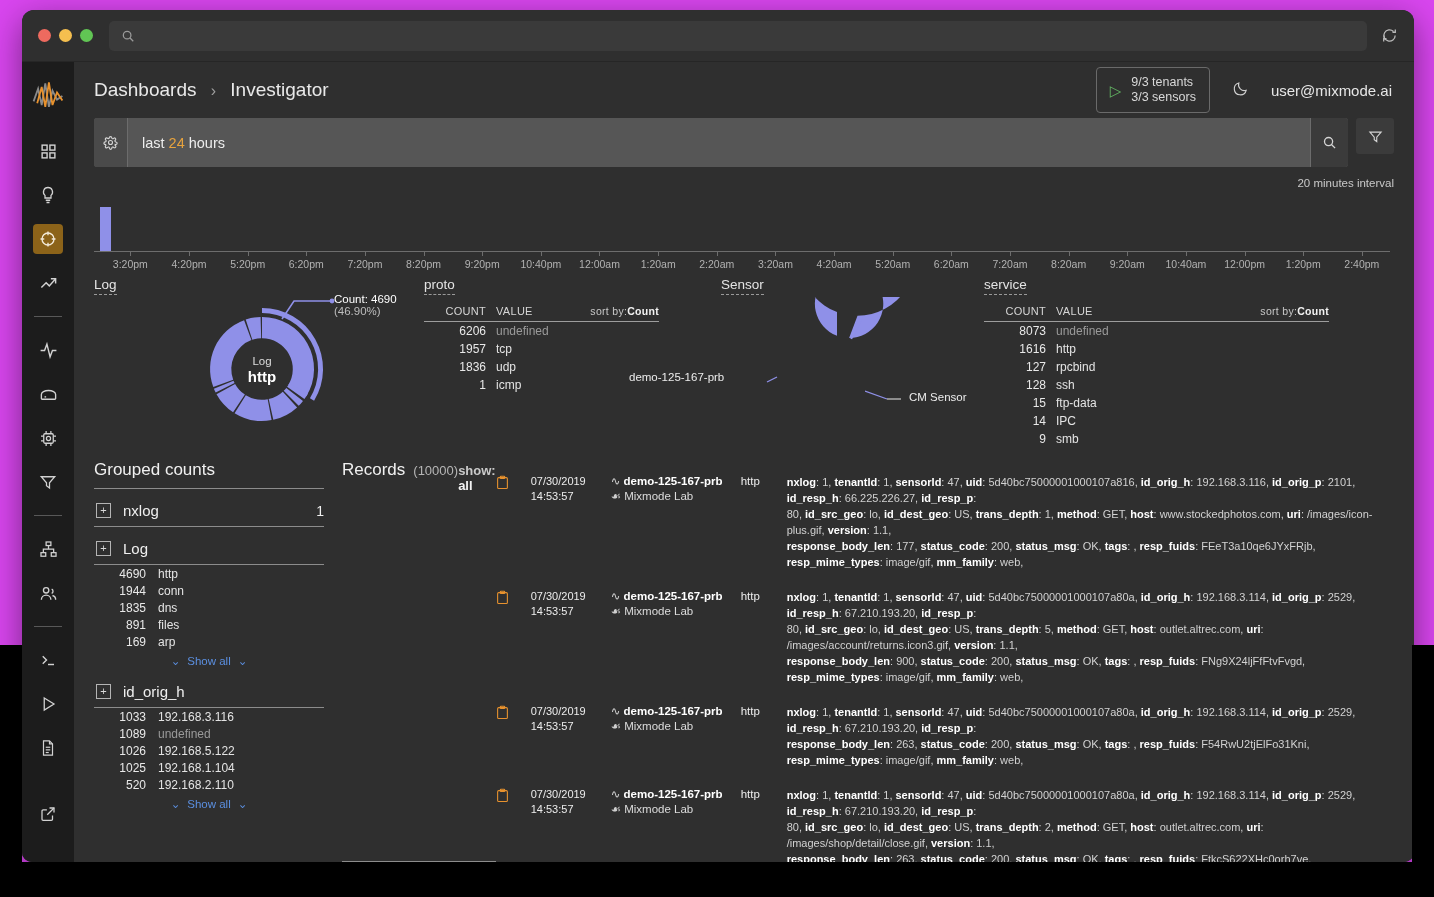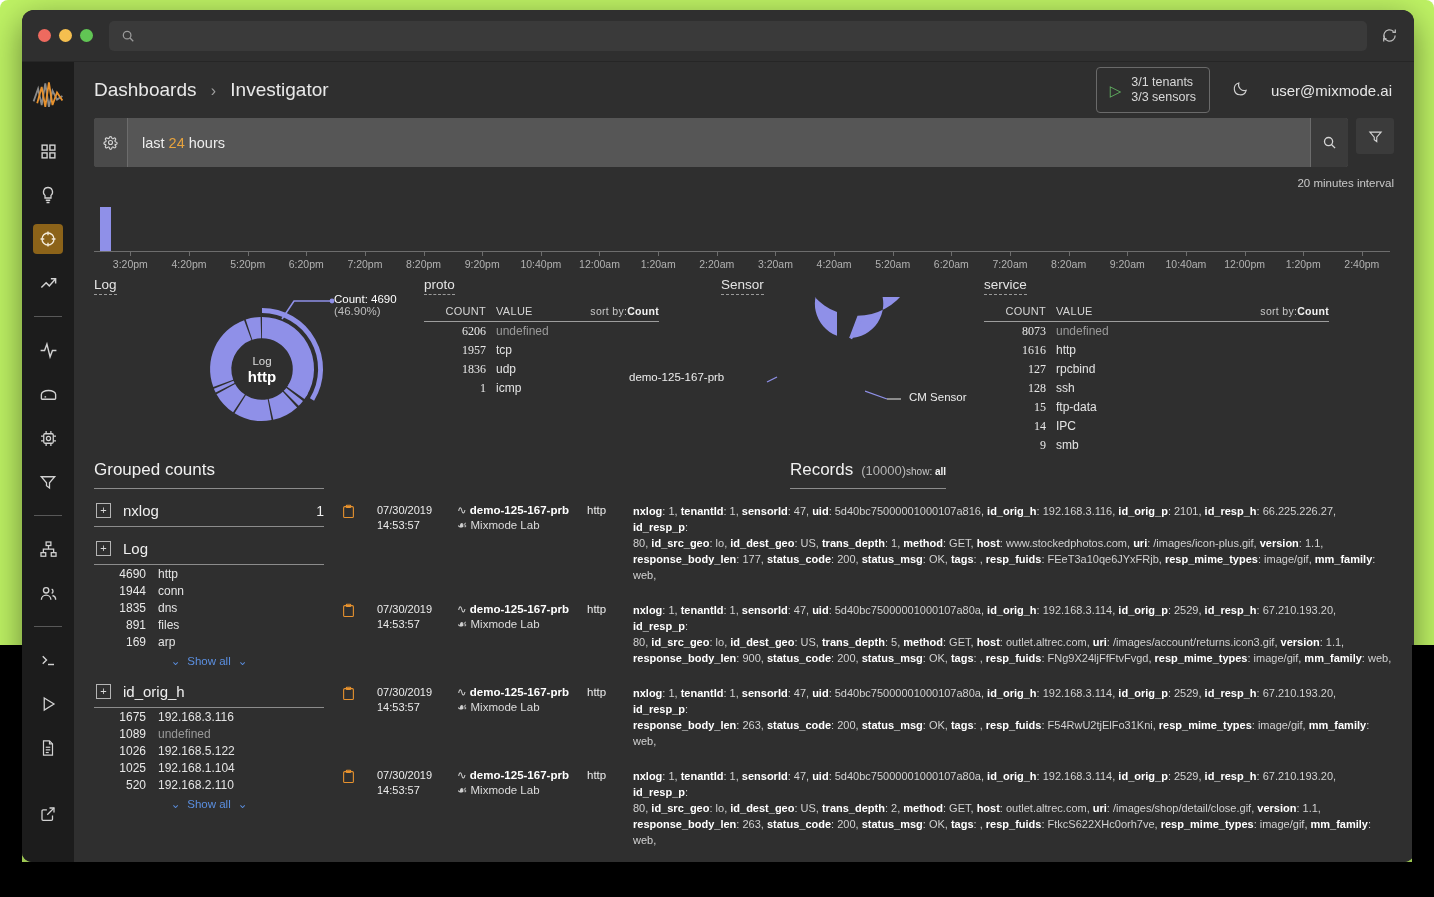--- a/index.html
+++ b/index.html
@@ -2,21 +2,21 @@
 <html><head>
 <meta charset="utf-8">
 <style>
   * { box-sizing: border-box; margin: 0; padding: 0; }
   html, body {
     width: 1434px; height: 897px;
     background: #ffffff;
     font-family: "Liberation Sans", sans-serif;
     overflow: hidden;
   }
-  .stage { position: relative; width: 1434px; height: 897px; background: #bef264; border-radius: 8px; }
+  .stage { position: relative; width: 1434px; height: 897px; background: #d946ef; }
 
   
   .window {
     position: absolute; left: 22px; top: 10px;
     width: 1392px; height: 852px;
     background: #2b2b2b;
     border-radius: 12px 12px 10px 10px;
     box-shadow: 0 10px 34px rgba(0,0,0,.45);
     overflow: hidden;
   }
@@ -146,21 +146,21 @@
   .cthead {
     display: flex; align-items: flex-end; font-size: 11px; color: #d6d6d6;
     letter-spacing: .3px; padding-bottom: 4px; border-bottom: 1px solid #9d9d9d;
     margin-top: 10px;
   }
   .cthead .c1 { width: 62px; text-align: right; }
   .cthead .c2 { margin-left: 10px; }
   .cthead .sortby { margin-left: auto; color: #c8c8c8; font-size: 10.5px; }
   .cthead .sortby b { color: #f2f2f2; font-weight: bold; }
   .ctrow { display: flex; font-size: 12px; padding: 2px 0; }
-  .ctrow .c1 { width: 62px; text-align: right; color: #e9e9e9; font-family: Liberation Serif, serif; }
+  .ctrow .c1 { width: 62px; text-align: right; color: #e9e9e9; }
   .ctrow .c2 { margin-left: 10px; color: #e4e4e4; }
   .ctrow .c2.undef { color: #9a9a9a; }
 
   
   .lower { flex: 1; display: flex; padding: 0 20px; min-height: 0; overflow: hidden; }
 
   .grouped { width: 248px; flex-shrink: 0; padding-right: 18px; }
   .gtitle { font-size: 17px; color: #f0f0f0; padding-bottom: 8px; border-bottom: 1px solid #8c8c8c; }
   .ggroup { padding-top: 6px; }
   .ghead { display: flex; align-items: center; padding: 7px 0 7px 2px; }
@@ -174,25 +174,25 @@
   .grow { display: flex; font-size: 12px; padding: 1.5px 0; }
   .grow .n { width: 52px; text-align: right; color: #e9e9e9; }
   .grow .v { margin-left: 12px; color: #e4e4e4; }
   .grow .v.undef { color: #9a9a9a; }
   .showall {
     text-align: center; color: #5b8fe0; font-size: 11.5px; padding: 4px 0 2px;
   }
   .showall .chev { margin: 0 7px; }
 
   
-  .records { flex: 1; min-width: 0; display: flex; flex-direction: column; align-items: center; }
+  .records { flex: 1; min-width: 0; display: flex; flex-direction: row; }
   .rechead { display: flex; align-items: baseline; padding-bottom: 8px; border-bottom: 1px solid #8c8c8c; }
   .rectitle { font-size: 17px; color: #f0f0f0; }
   .reccount { font-size: 13px; color: #b6b6b6; margin-left: 8px; }
-  .showlbl { margin-left: auto; font-size: 10px; color: #cacaca; }
+  .showlbl { margin-left: auto; font-size: 13px; color: #cacaca; font-weight: bold; }
   .showlbl b { color: #f2f2f2; }
 
   .rtable { margin-top: 4px; }
   .rthead { display: flex; font-size: 10.5px; color: #e2e2e2; letter-spacing: .4px; padding: 6px 0 4px; }
   .rthead .ico { width: 35px; }
   .rthead .ts { width: 80px; }
   .rthead .sn { width: 130px; }
   .rthead .lg { width: 46px; }
   .rthead .rc { flex: 1; }
   .caret { display:block; font-size: 8px; color: #cfcfcf; margin-top: 1px; }
@@ -371,21 +371,21 @@
         <div class="topbar">
           <div class="crumb">
             <span>Dashboards</span>
             <span class="sep">›</span>
             <span>Investigator</span>
           </div>
           <div class="topright">
             <div class="tenants">
               <span class="playtri">▷</span>
               <span>
-                <span>3/1 tenants</span><br>
+                <span>9/3 tenants</span><br>
                 <span>3/3 sensors</span>
               </span>
             </div>
             <span class="moon">
               <svg width="17" height="17" viewBox="0 0 24 24" fill="none" stroke="#cfcfcf" stroke-width="1.6">
                   <path d="M20 14.5A8.2 8.2 0 0 1 9.6 4.2 8.5 8.5 0 1 0 20 14.5z"></path>
                 </svg>
             </span>
             <span class="useremail">user@mixmode.ai</span>
           </div>
@@ -637,21 +637,21 @@
                   </div>
                   <div class="showall"><span class="chev">⌄</span><span>Show all</span><span class="chev">⌄</span></div>
                 </div>
                 <div class="ggroup">
                   <div class="ghead">
                     <span class="plusbox">+</span>
                     <span class="gname">id_orig_h</span>
                   </div>
                   <div class="gdiv"></div>
                   <div class="grow">
-                    <span class="n">1675</span>
+                    <span class="n">1033</span>
                     <span class="v">192.168.3.116</span>
                   </div>
                   <div class="grow">
                     <span class="n">1089</span>
                     <span class="v undef">undefined</span>
                   </div>
                   <div class="grow">
                     <span class="n">1026</span>
                     <span class="v">192.168.5.122</span>
                   </div>

